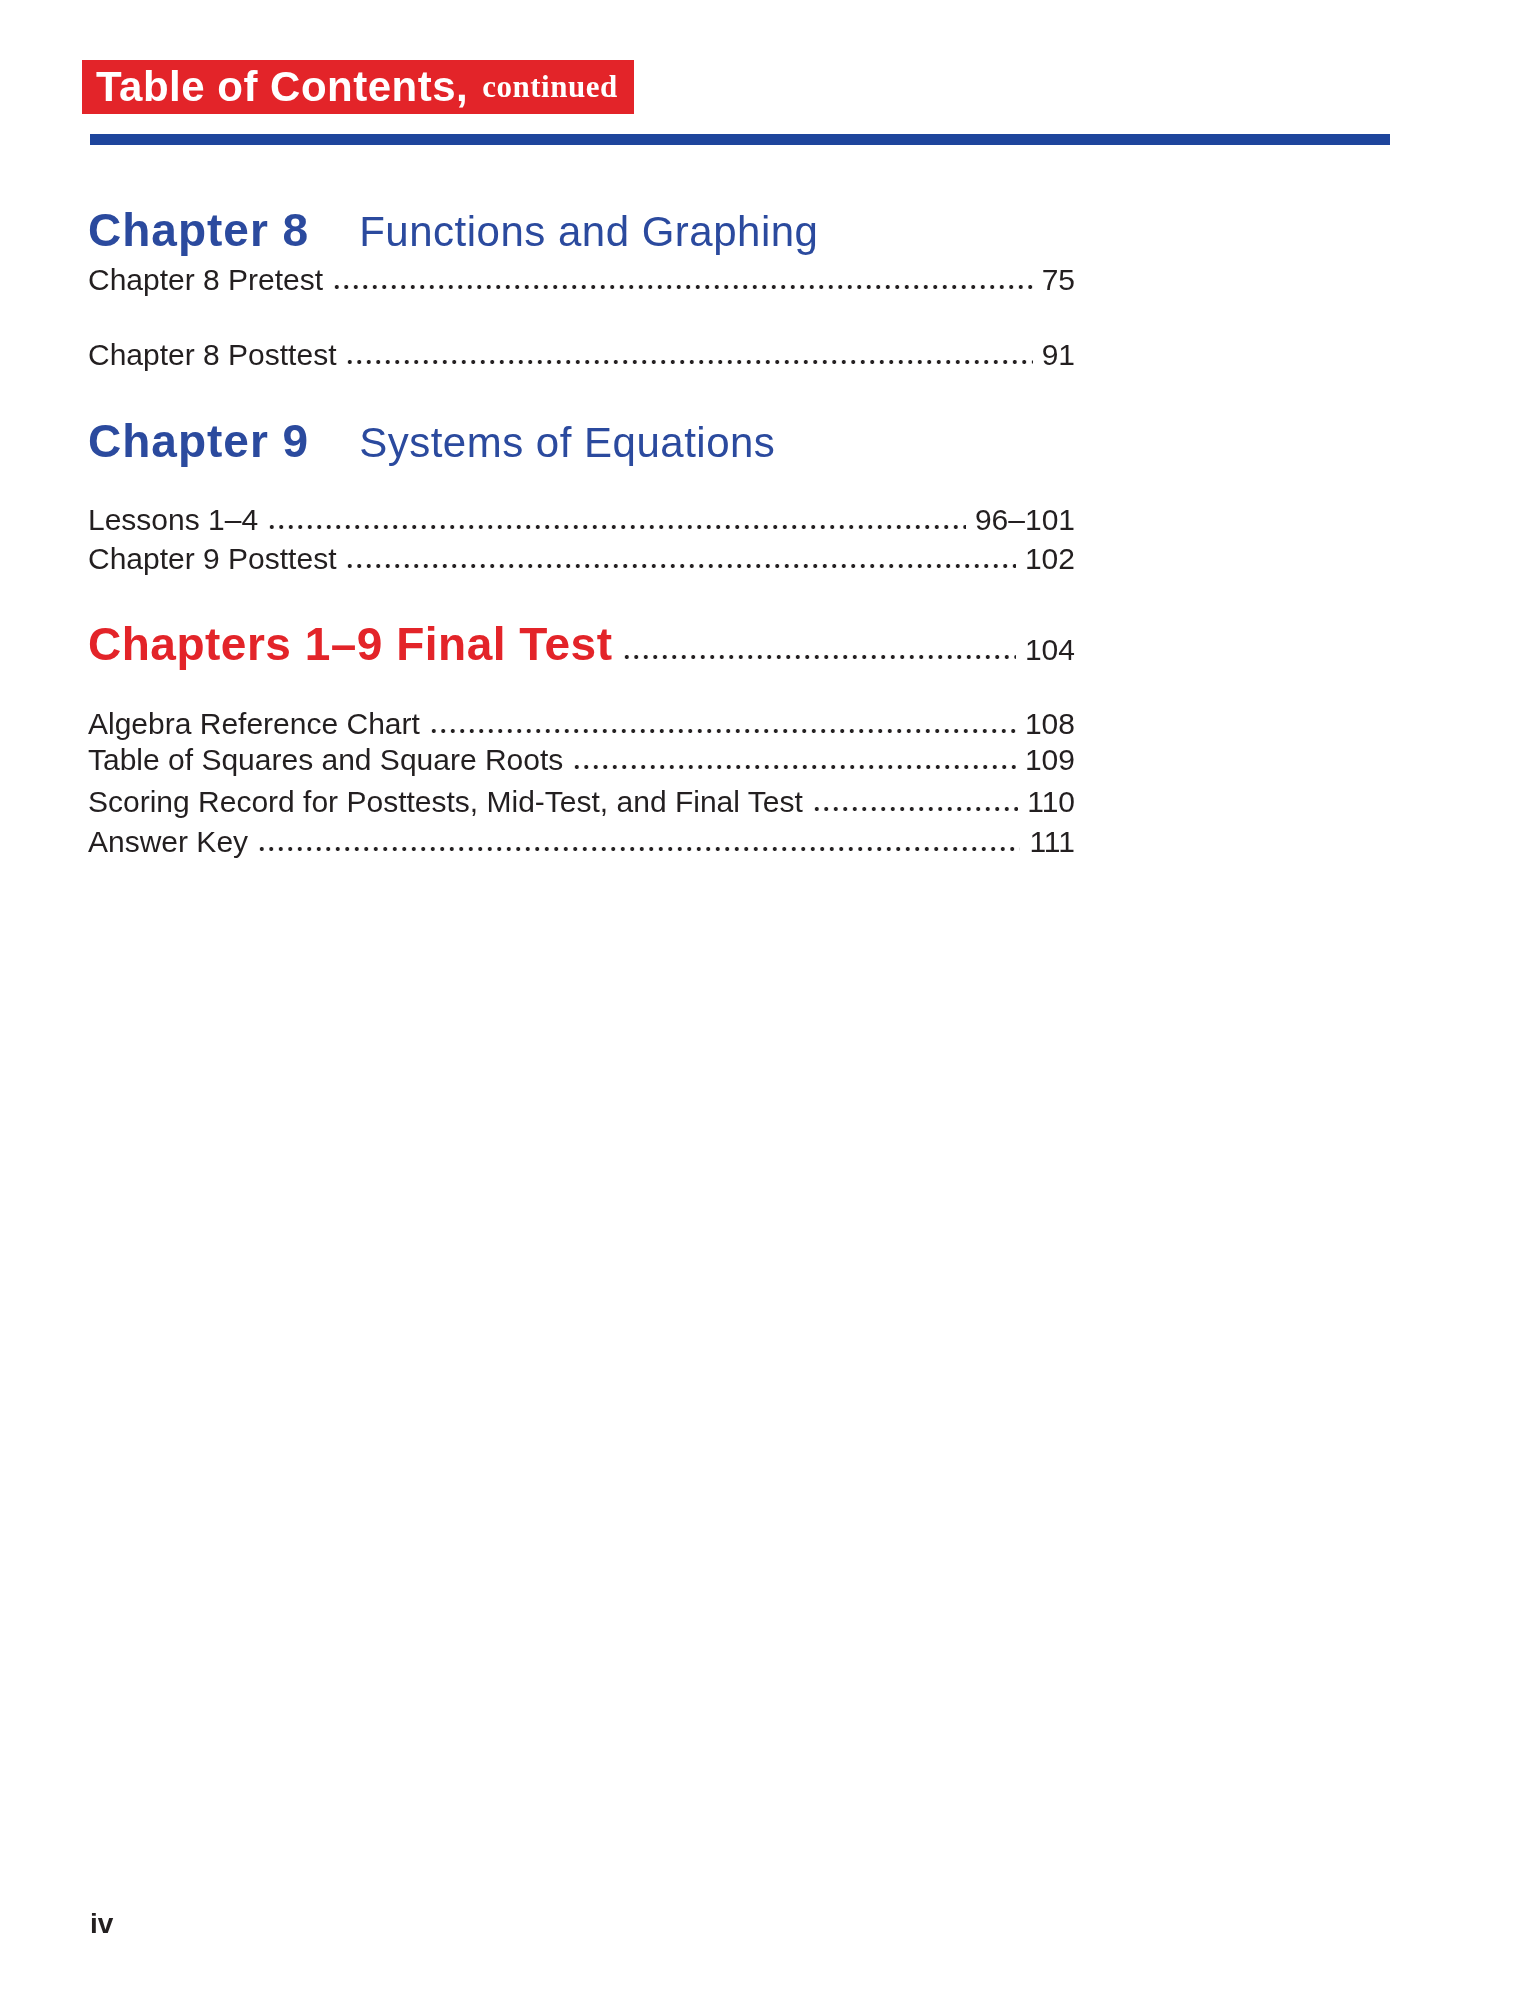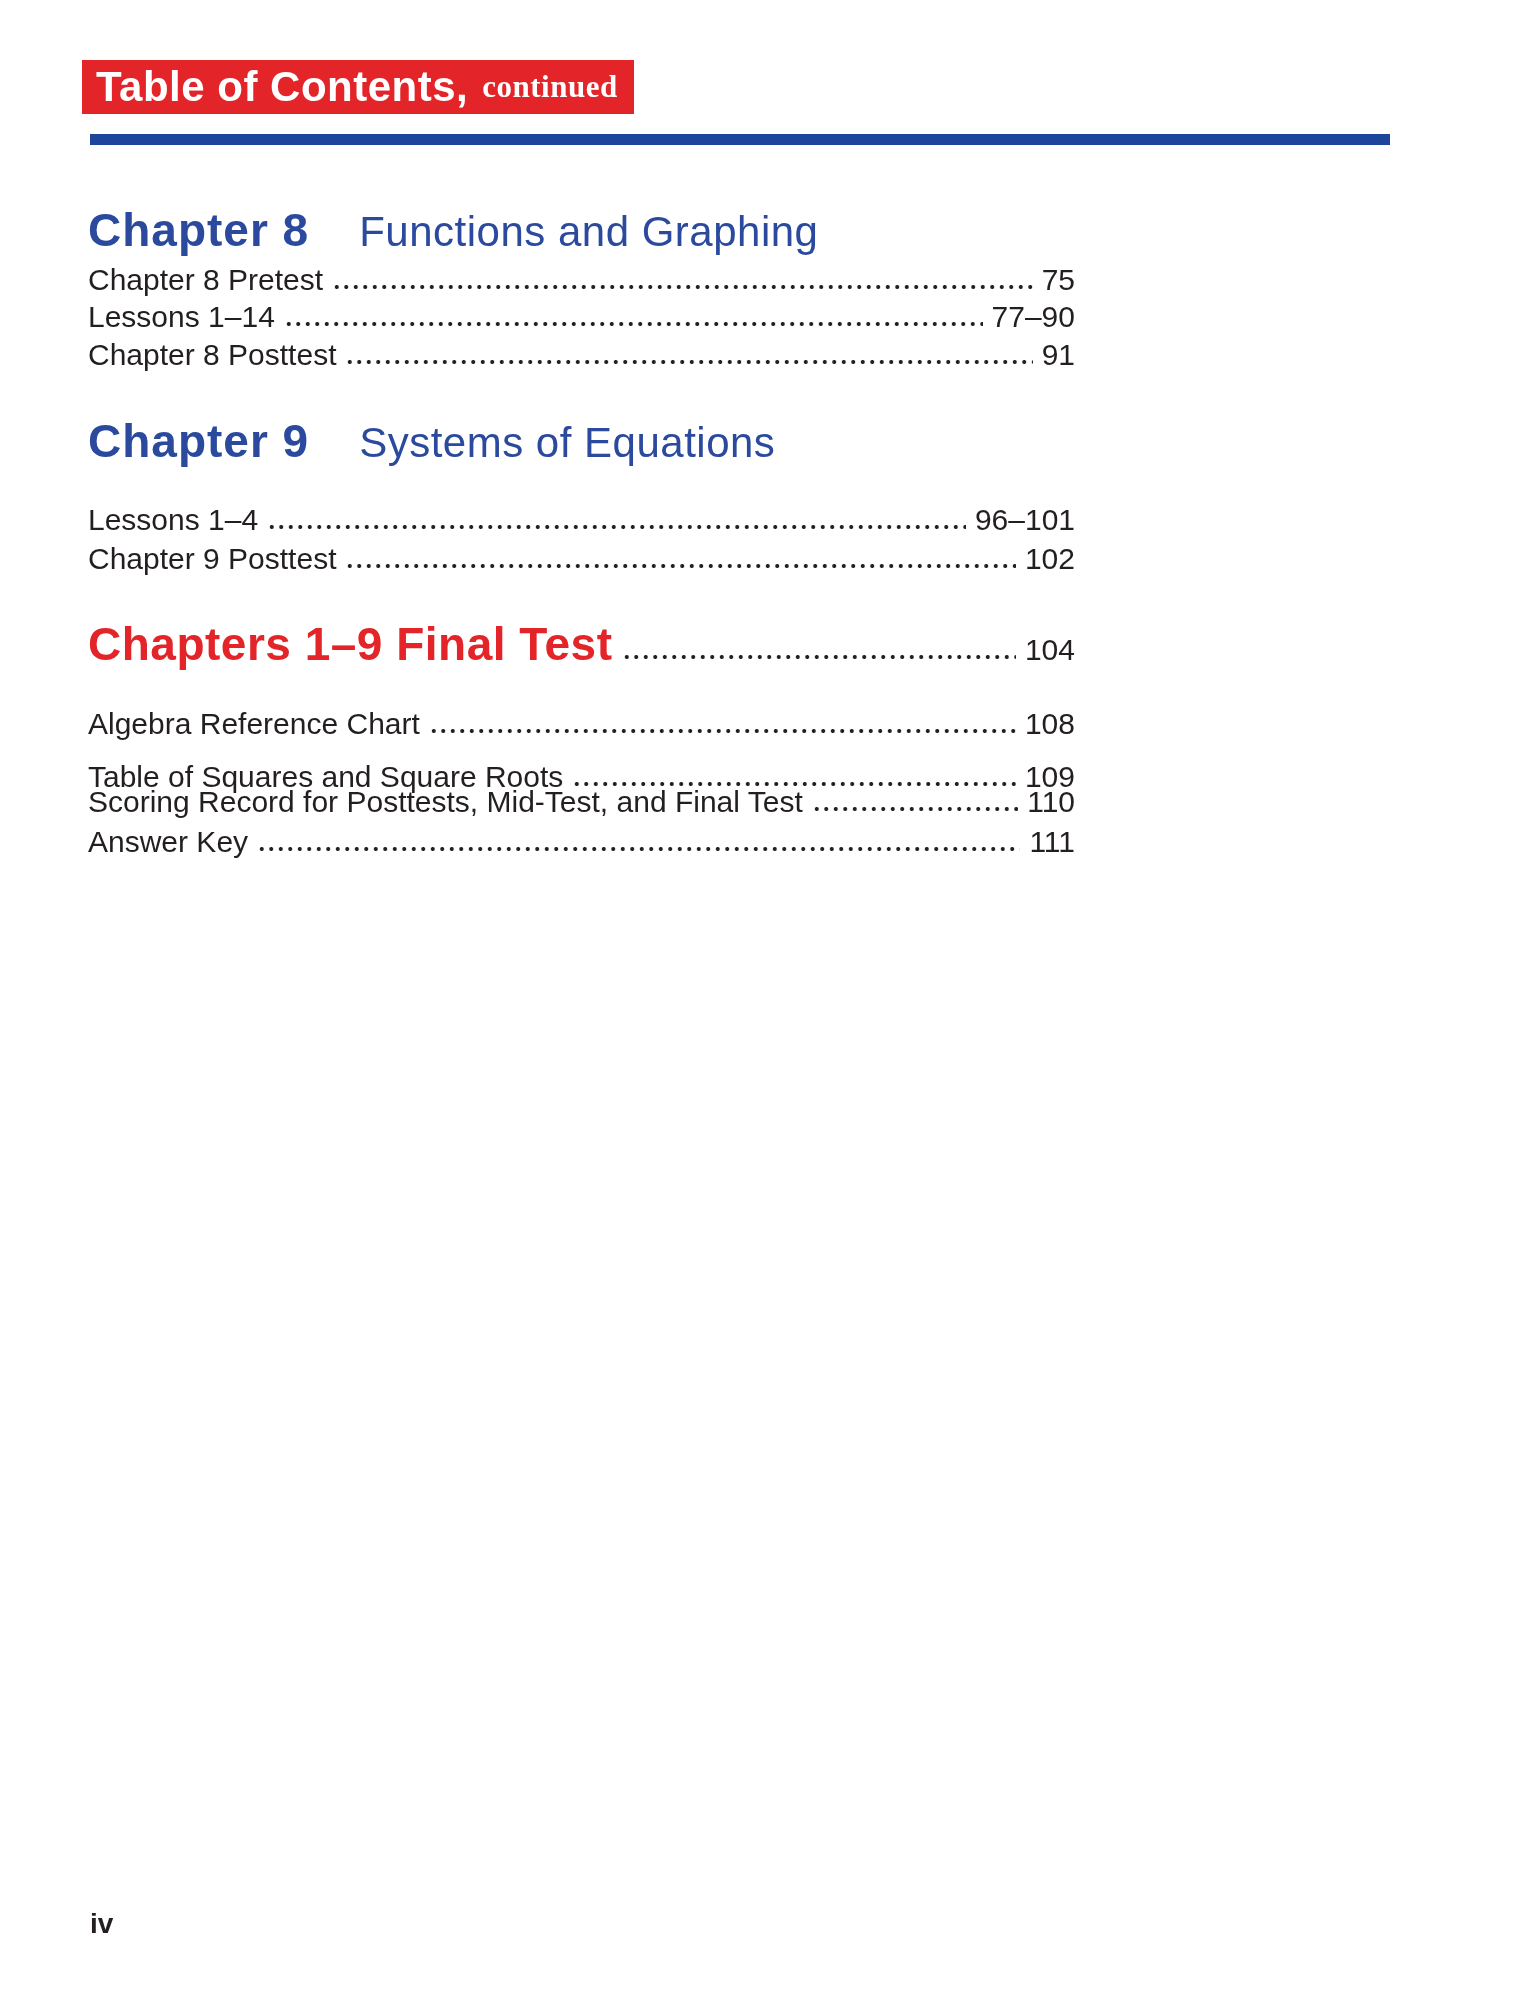--- a/index.html
+++ b/index.html
@@ -98,25 +98,20 @@
 
   <div class="chapter-heading" style="top:203px">
     <span class="num">Chapter 8</span>
     <span class="title">Functions and Graphing</span>
   </div>
   <div class="toc-row" style="top:263px">
     <span class="label">Chapter 8 Pretest</span>
     <span class="leader"></span>
     <span class="pagenum">75</span>
   </div>
-  <div class="toc-row" style="top:300px">
-    <span class="label">Lessons 1–14</span>
-    <span class="leader"></span>
-    <span class="pagenum">77–90</span>
-  </div>
   <div class="toc-row" style="top:338px">
     <span class="label">Chapter 8 Posttest</span>
     <span class="leader"></span>
     <span class="pagenum">91</span>
   </div>
 
   <div class="chapter-heading" style="top:414px">
     <span class="num">Chapter 9</span>
     <span class="title">Systems of Equations</span>
   </div>
@@ -135,21 +130,21 @@
     <span class="label">Chapters 1–9  Final Test</span>
     <span class="leader"></span>
     <span class="pagenum">104</span>
   </div>
 
   <div class="toc-row" style="top:707px">
     <span class="label">Algebra Reference Chart</span>
     <span class="leader"></span>
     <span class="pagenum">108</span>
   </div>
-  <div class="toc-row" style="top:760px">
+  <div class="toc-row" style="top:743px">
     <span class="label">Table of Squares and Square Roots</span>
     <span class="leader"></span>
     <span class="pagenum">109</span>
   </div>
   <div class="toc-row" style="top:785px">
     <span class="label">Scoring Record for Posttests, Mid-Test, and Final Test</span>
     <span class="leader"></span>
     <span class="pagenum">110</span>
   </div>
   <div class="toc-row" style="top:825px">

